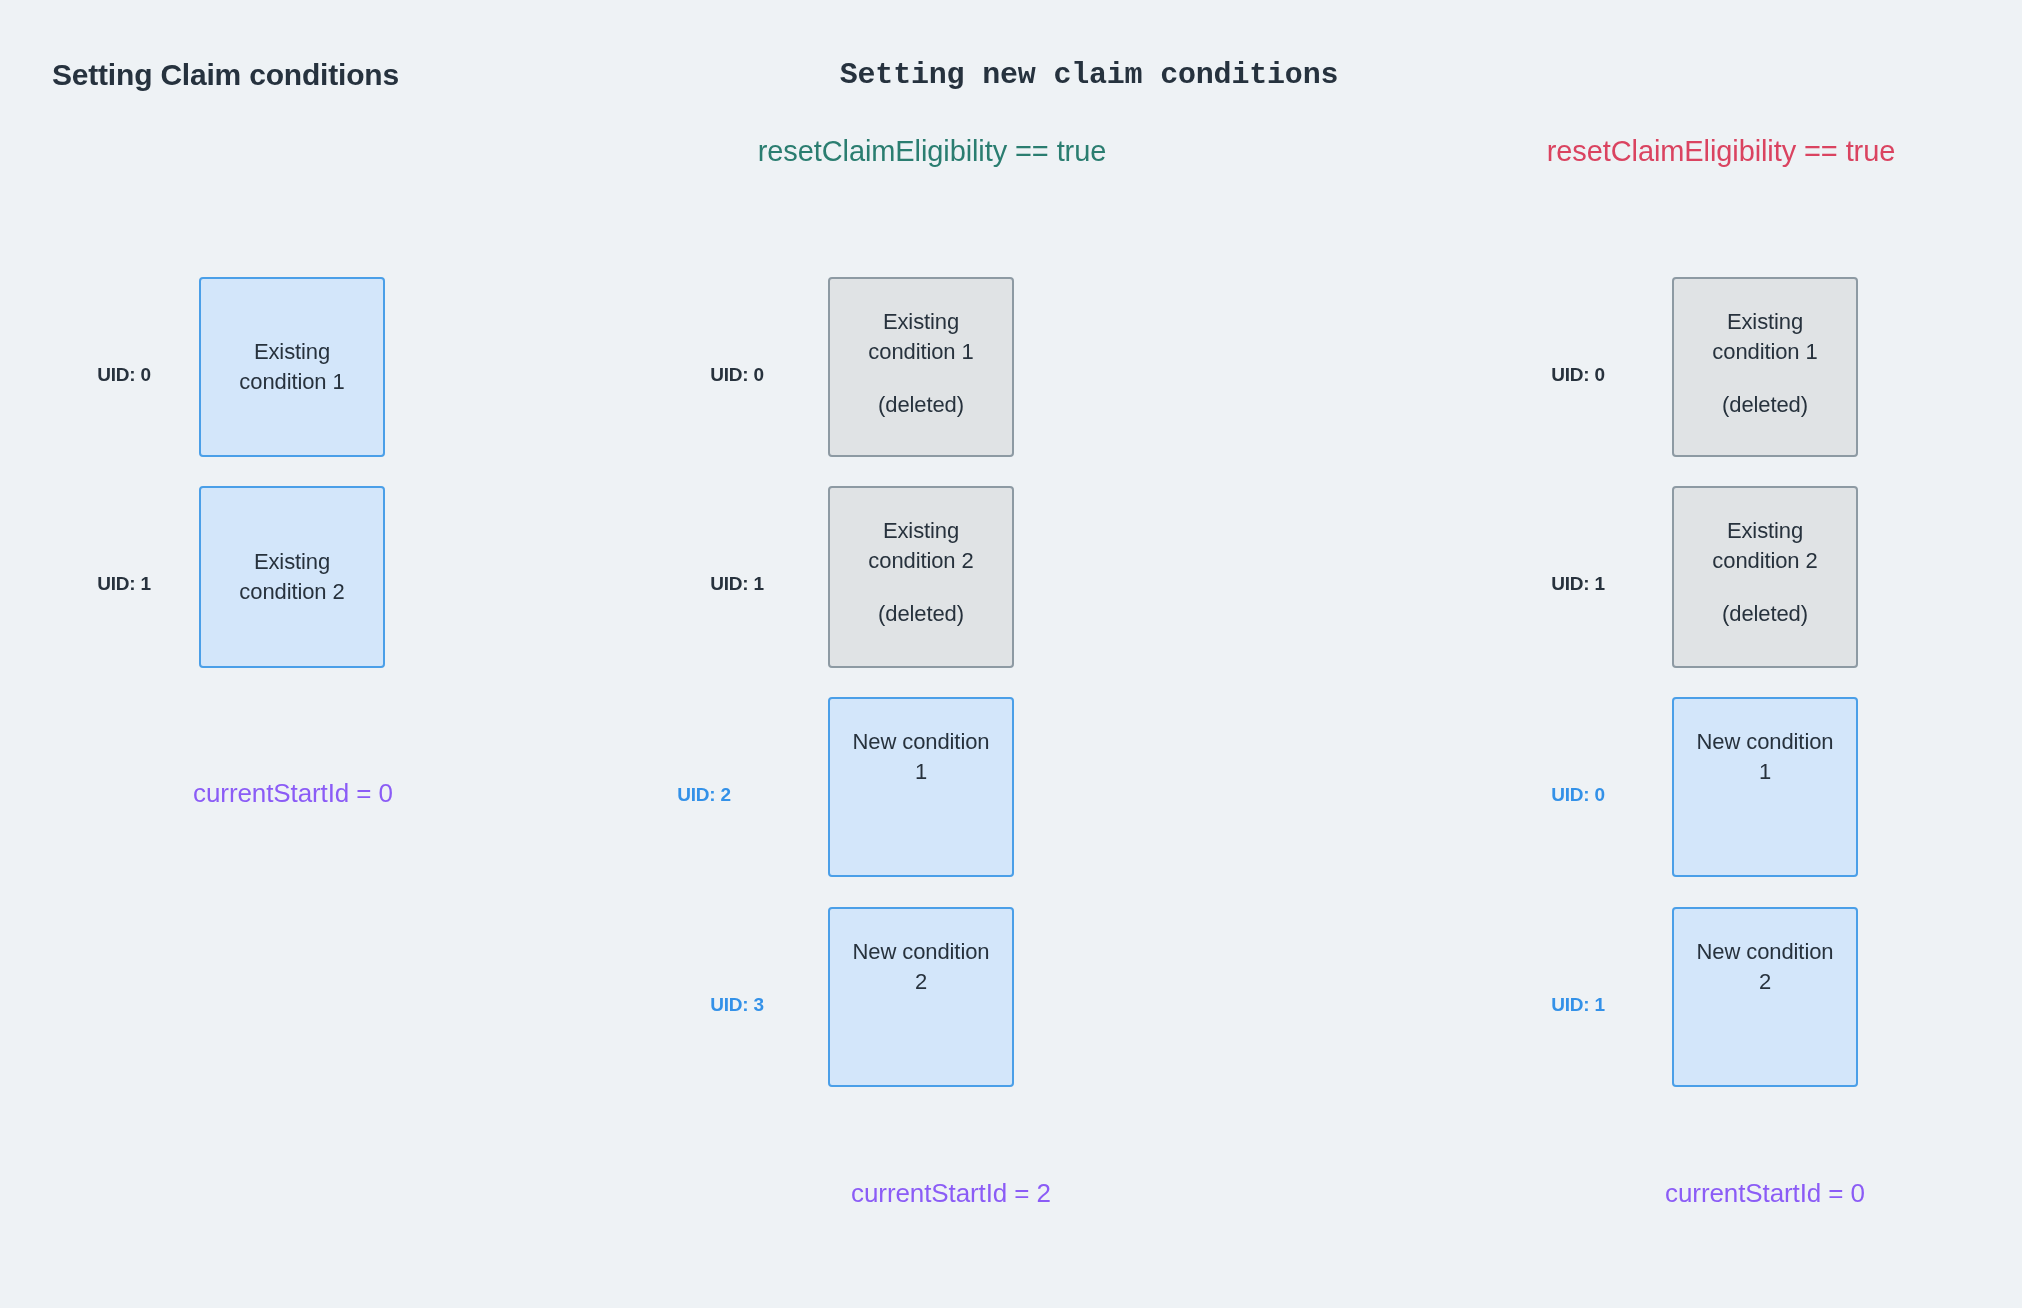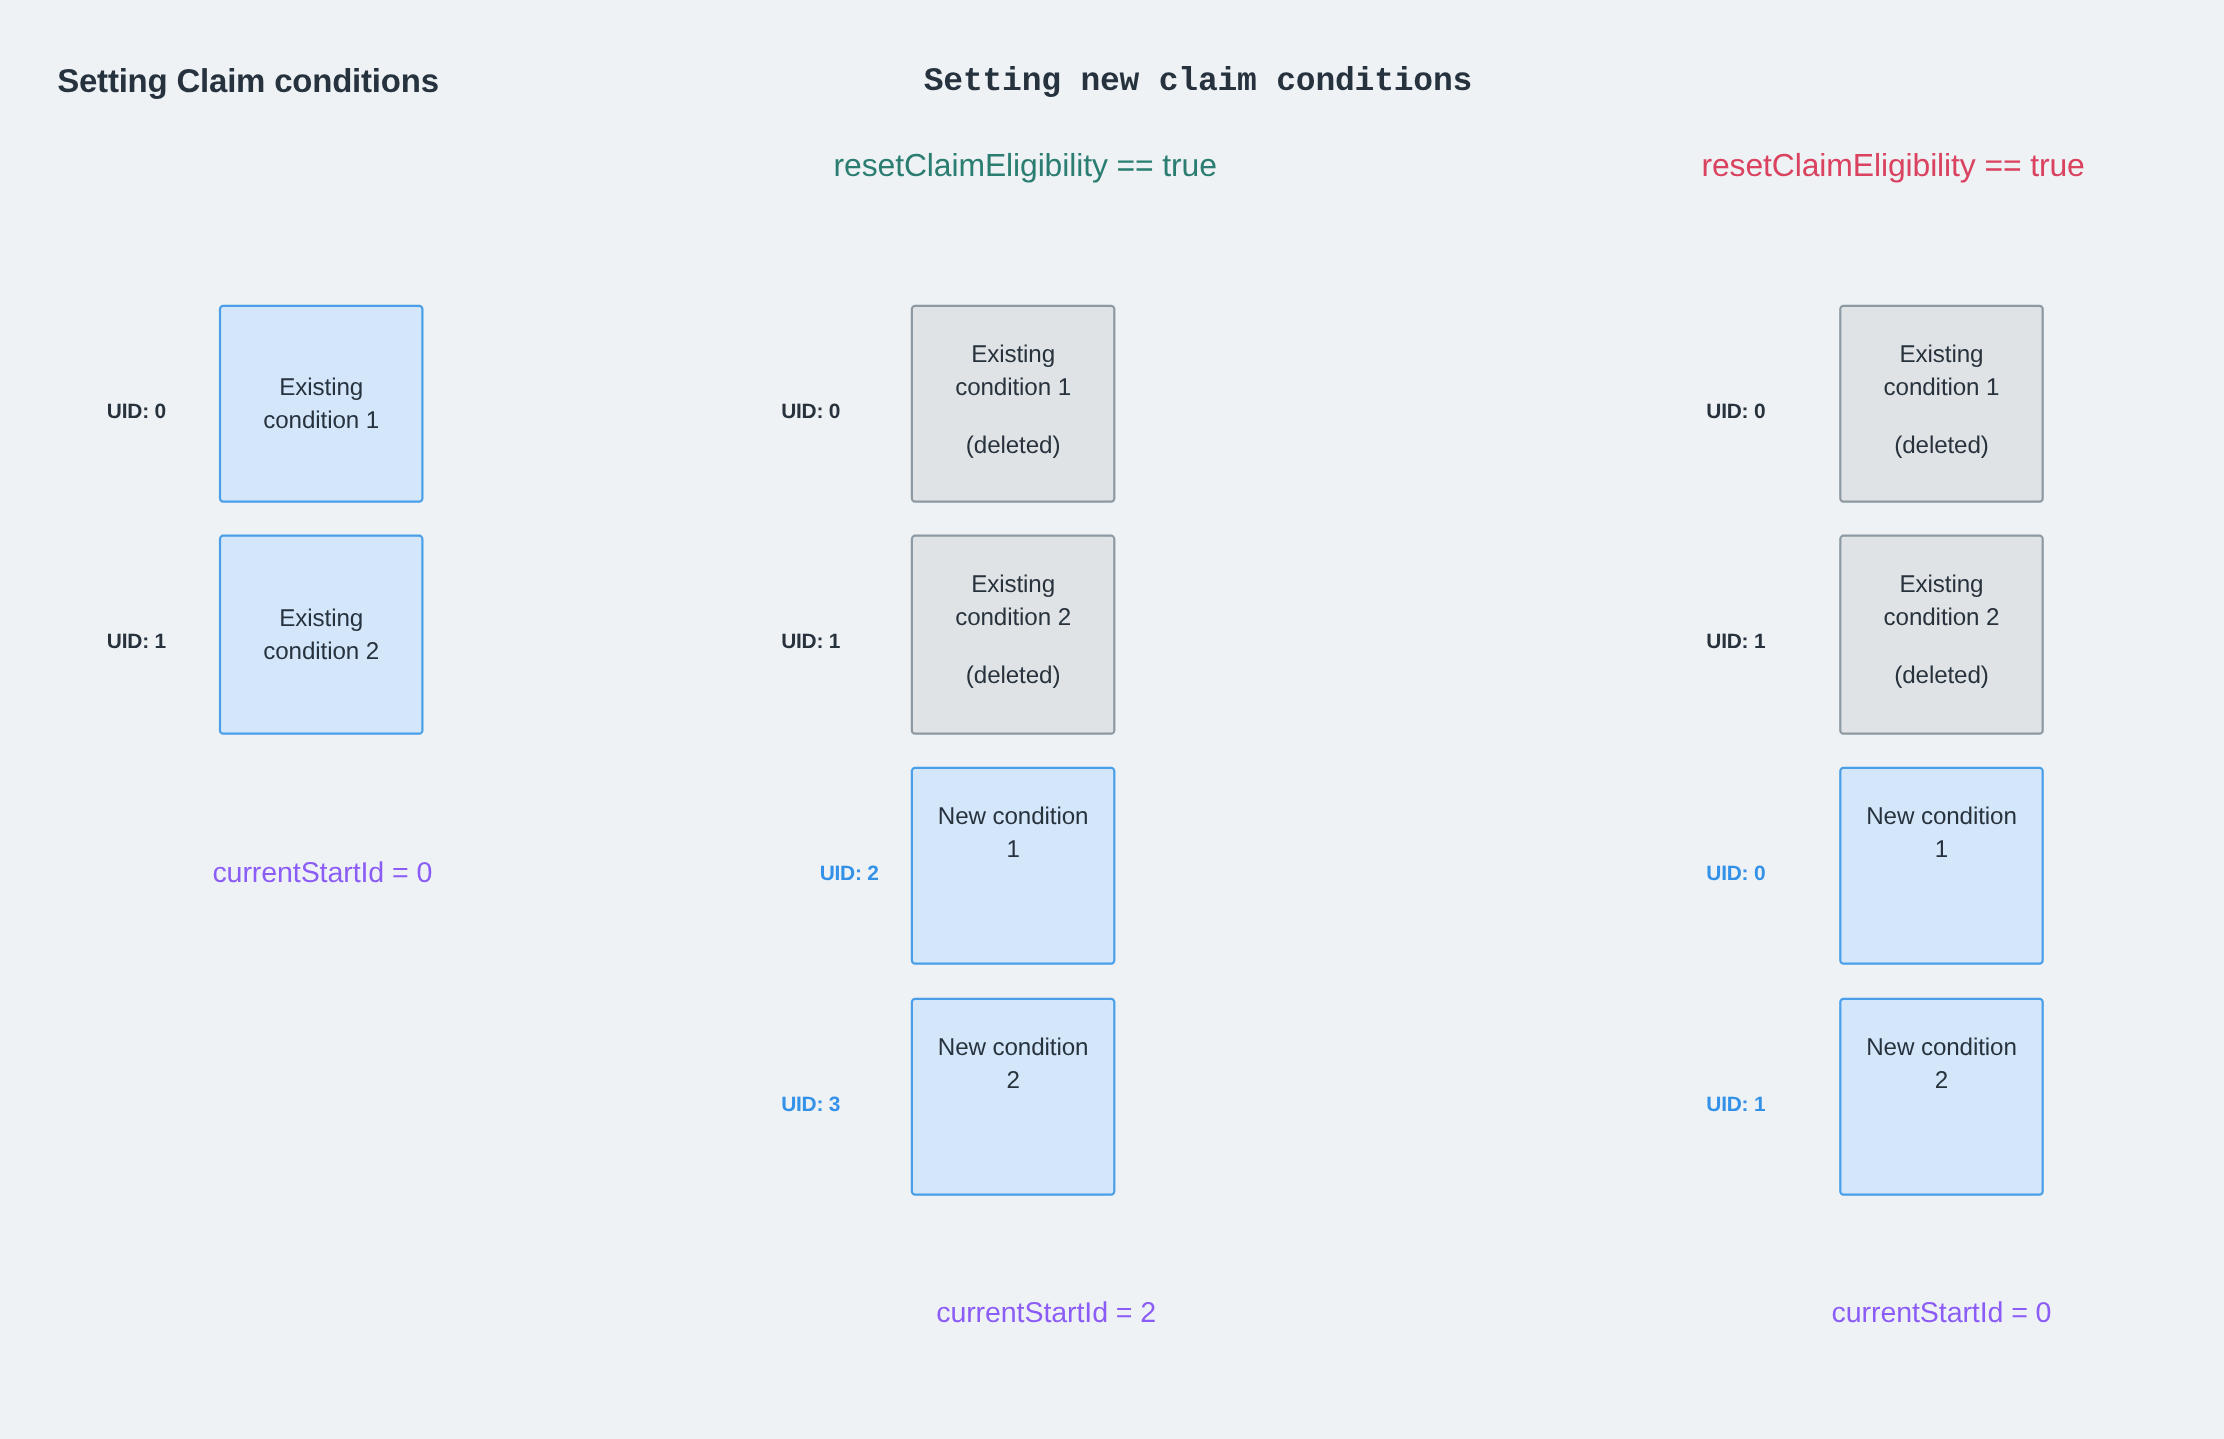--- a/index.html
+++ b/index.html
@@ -138,21 +138,21 @@
       <div class="box-deleted">(deleted)</div>
     </div>
 
     <div class="uid-label uid-existing" style="left:737px; top:584px;">UID: 1</div>
     <div class="cond-box gray h-tall pad-top-mid" style="left:828px; top:486px;">
       <div class="box-title">Existing
 condition 2</div>
       <div class="box-deleted">(deleted)</div>
     </div>
 
-    <div class="uid-label uid-new" style="left:772px; top:795px;">UID: 2</div>
+    <div class="uid-label uid-new" style="left:704px; top:795px;">UID: 2</div>
     <div class="cond-box blue h-short pad-top-mid" style="left:828px; top:697px;">
       <div class="box-title">New condition
 1</div>
     </div>
 
     <div class="uid-label uid-new" style="left:737px; top:1005px;">UID: 3</div>
     <div class="cond-box blue h-short pad-top-mid" style="left:828px; top:907px;">
       <div class="box-title">New condition
 2</div>
     </div>

